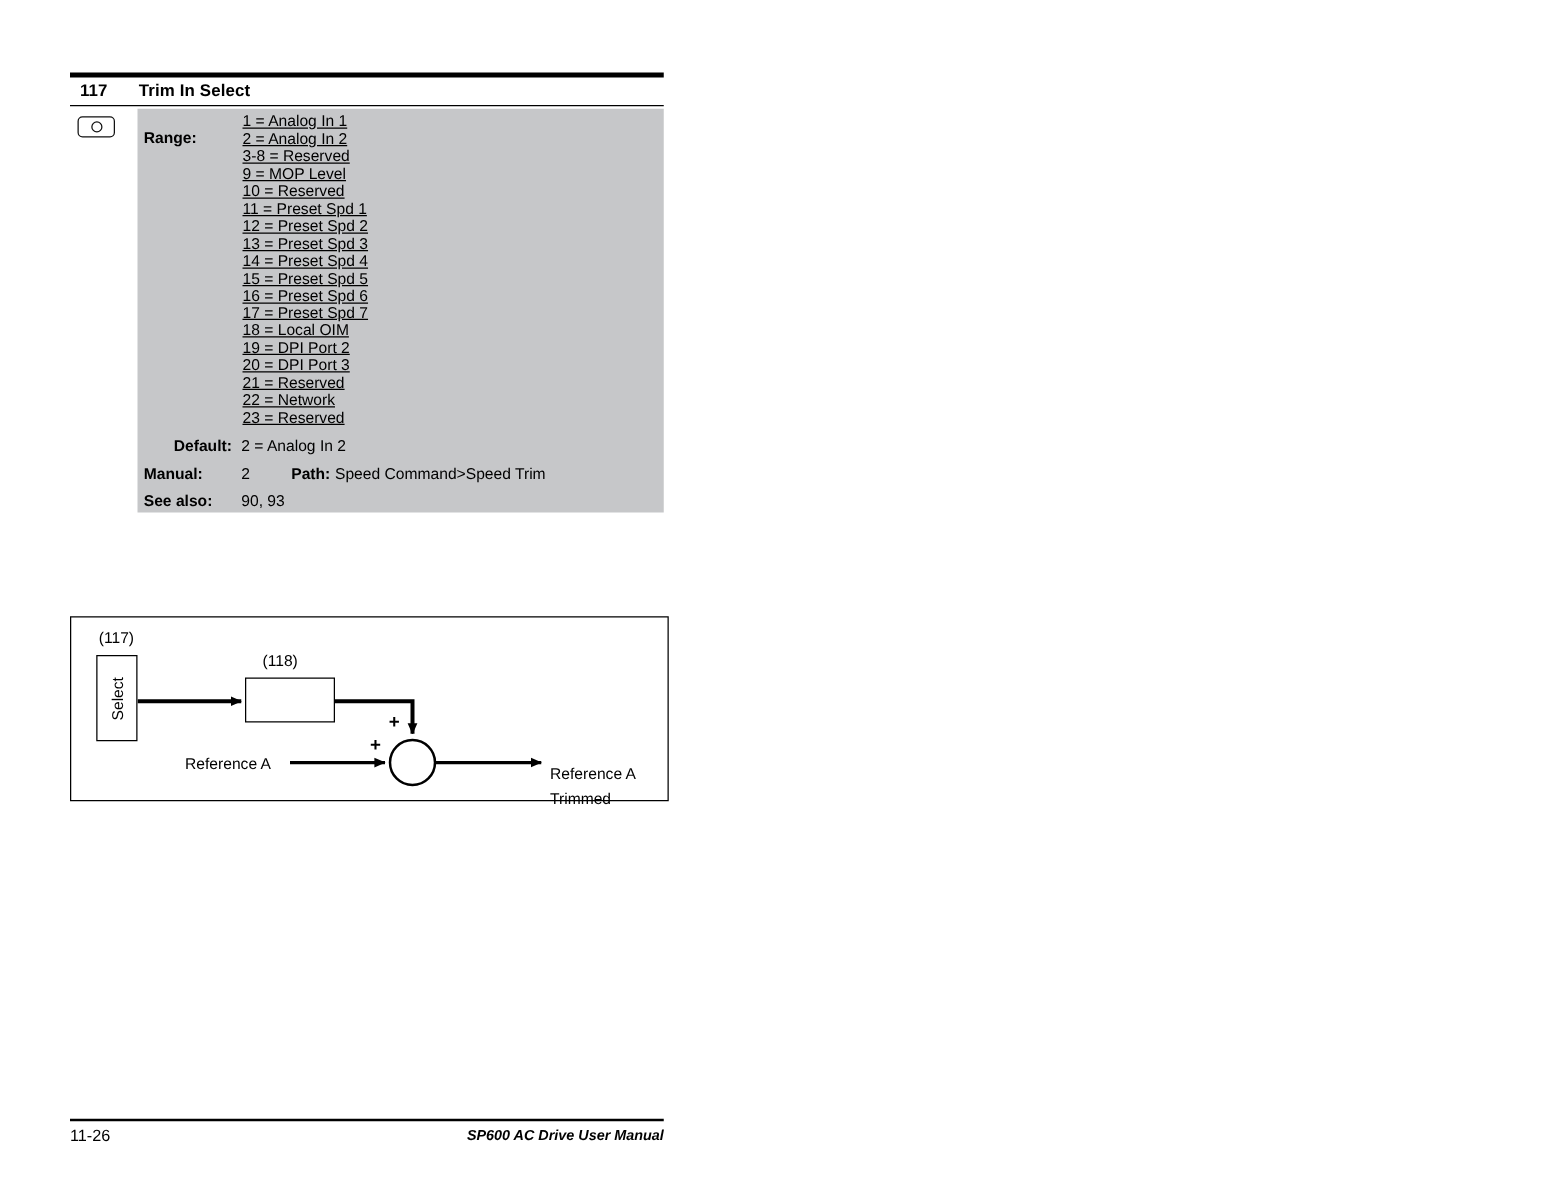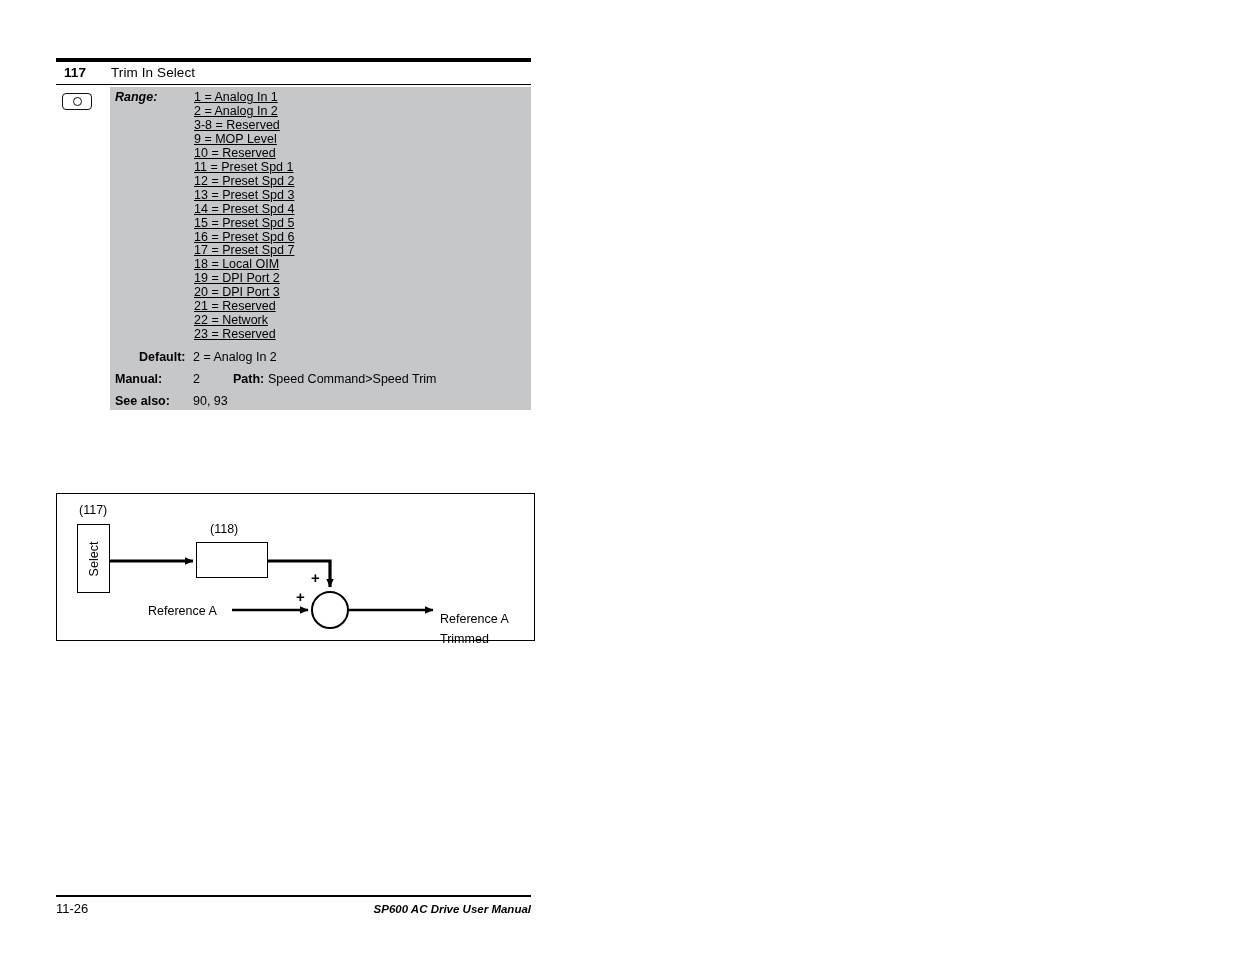--- a/index.html
+++ b/index.html
@@ -38,21 +38,21 @@
     top: 65px;
     font-size: 13.5px;
     font-weight: bold;
     letter-spacing: 0.1px;
   }
   .param-title {
     position: absolute;
     left: 111px;
     top: 65px;
     font-size: 13.5px;
-    font-weight: normal;
+    font-weight: bold;
     letter-spacing: 0.1px;
   }
   .param-rule-bottom {
     position: absolute;
     left: 56px;
     top: 84px;
     width: 475px;
     height: 1px;
     background: #000000;
   }
@@ -97,21 +97,21 @@
     font-size: 12.5px;
     font-weight: bold;
     white-space: nowrap;
   }
   .spec-value {
     position: absolute;
     font-size: 12.5px;
     white-space: nowrap;
   }
 
-  .lbl-range   { left: 5px;  top: 3px; font-style: italic; }
+  .lbl-range   { left: 5px;  top: 16px; }
   .lbl-default { left: 5px;  top: 263px; padding-left: 24px; }
   .lbl-access  { left: 5px;  top: 285px; }
   .lbl-seealso { left: 5px;  top: 307px; }
 
   .range-list {
     position: absolute;
     left: 83px;
     top: 3px;
     margin: 1px;
     padding: 0;

